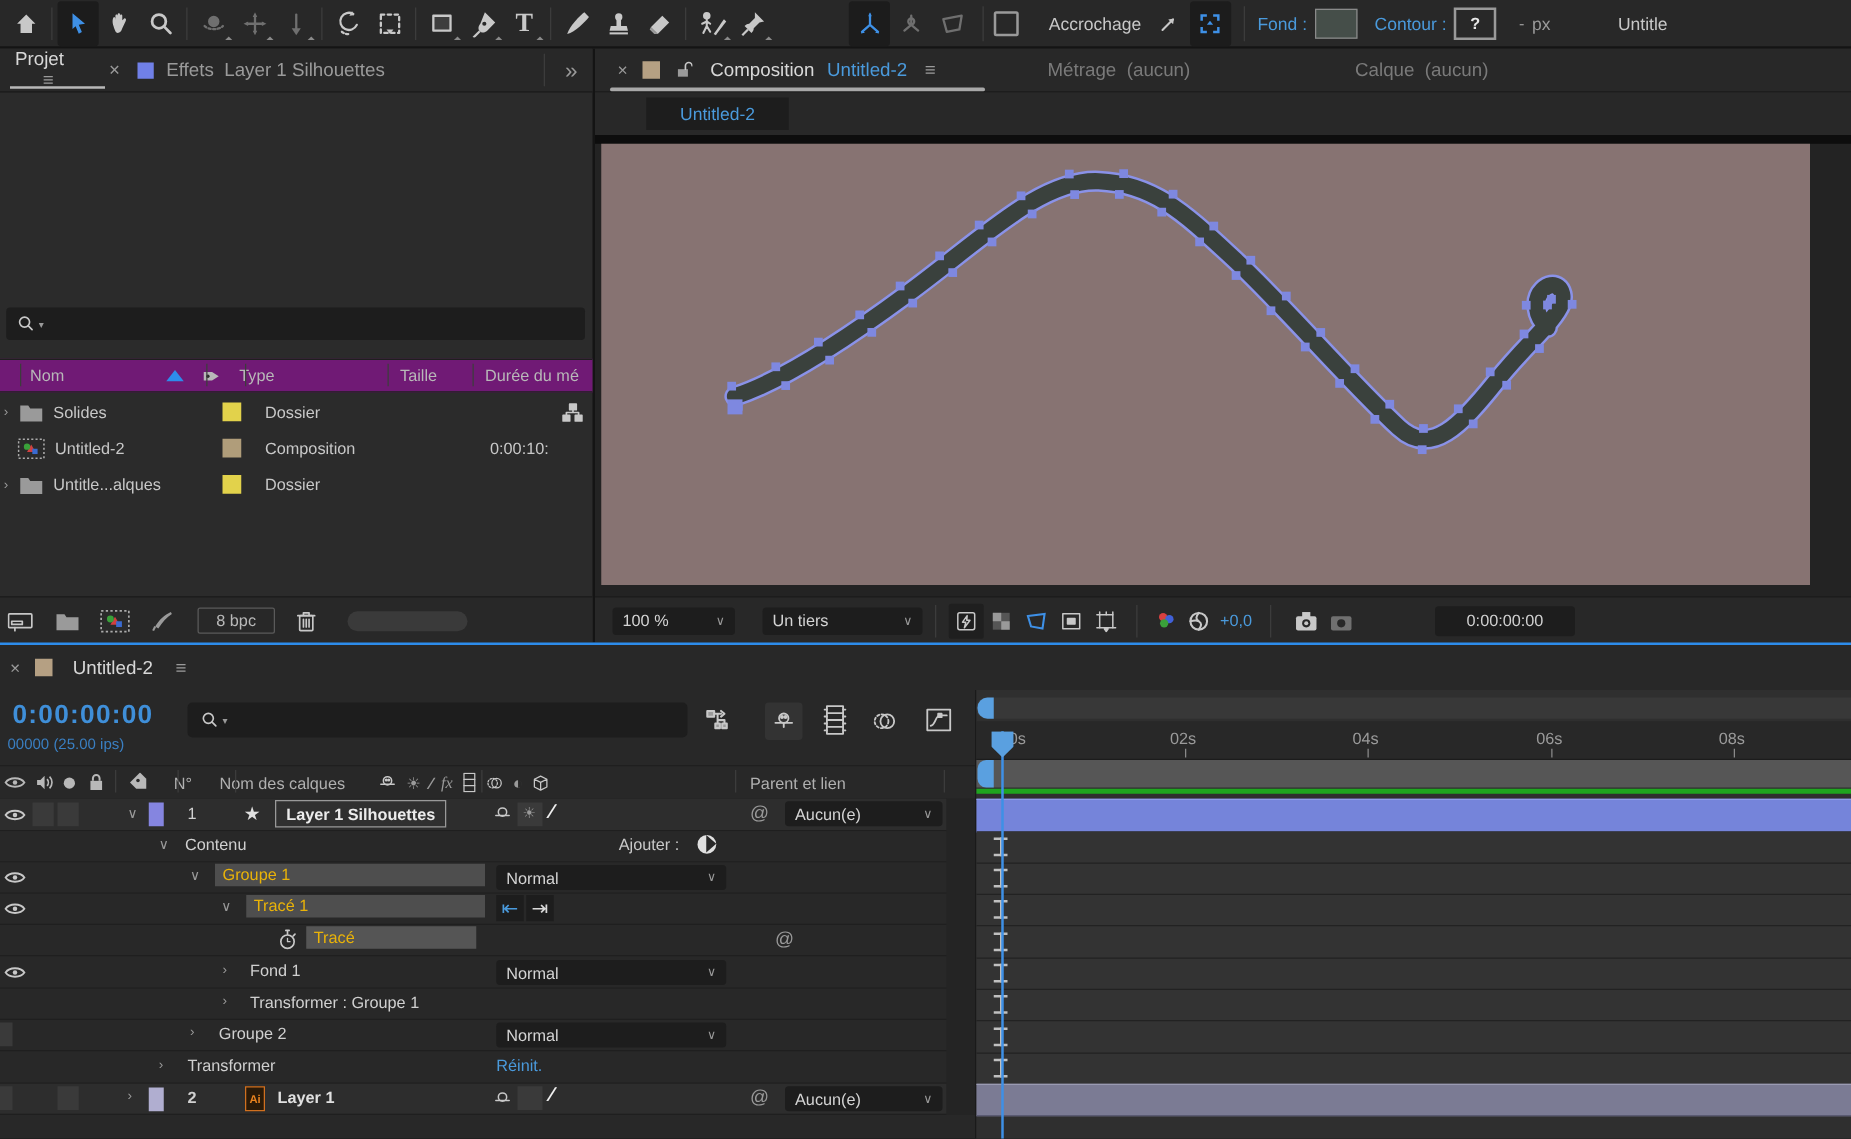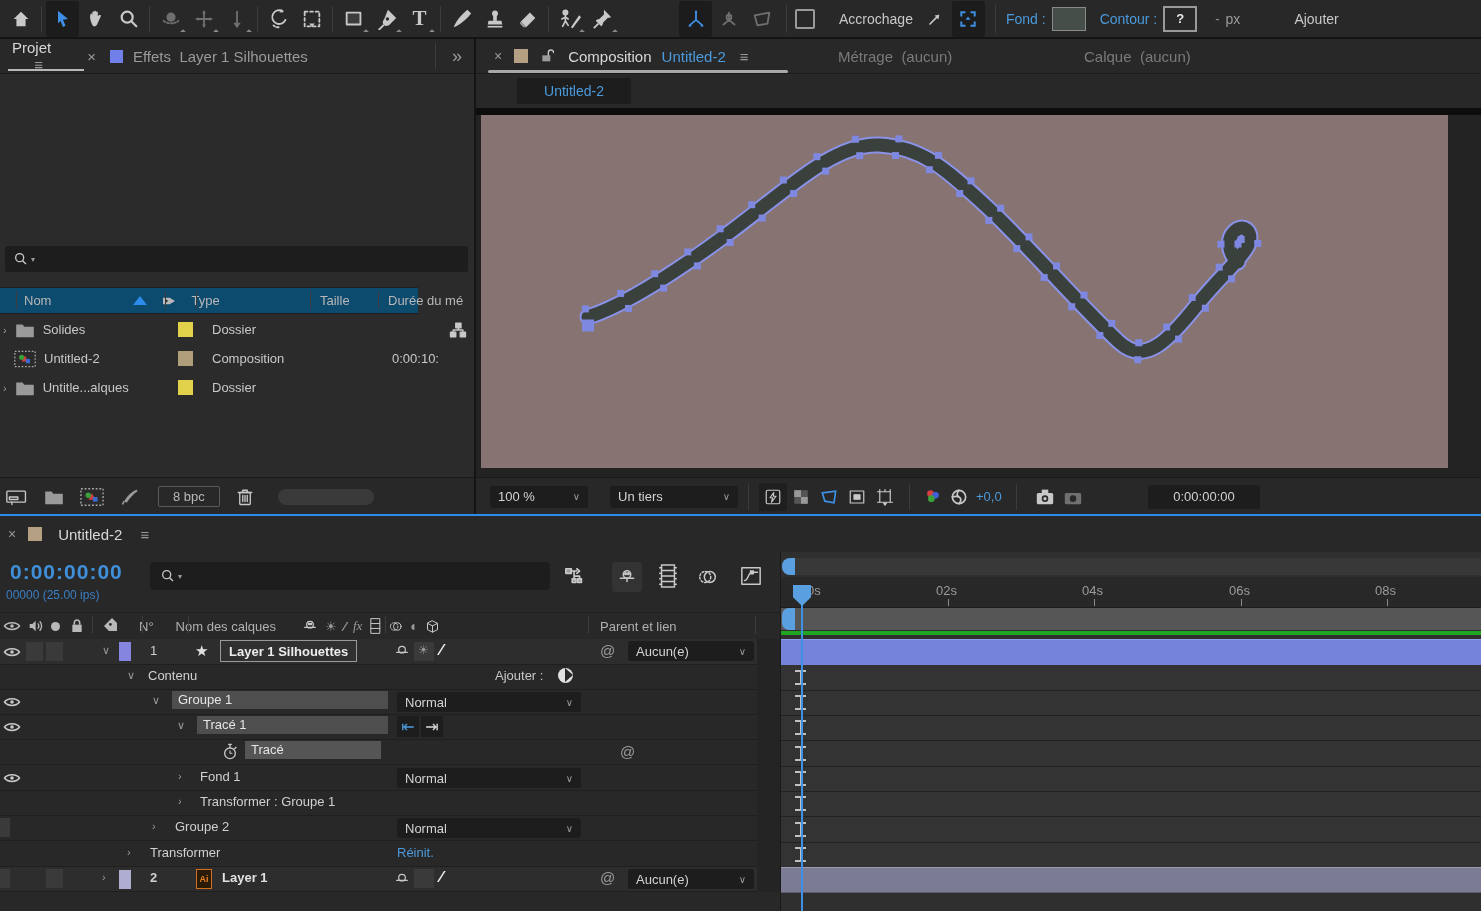--- a/index.html
+++ b/index.html
@@ -15,21 +15,21 @@
   .tsep{width:1px;height:26px;background:#3c3c3c;margin:0 4px;flex:0 0 auto;}
   .corner{position:absolute;right:2px;bottom:3px;width:0;height:0;border-left:4px solid transparent;border-top:4px solid #8a8a8a;transform:rotate(-45deg);}
   svg{display:block;}
   .ico{stroke:#c8c8c8;fill:none;stroke-width:2;stroke-linecap:round;stroke-linejoin:round;}
   .ico-dim{stroke:#6f6f6f;}
   .panel-tabs{height:34px;background:#282828;display:flex;align-items:center;border-bottom:1px solid #1a1a1a;}
   .dd{background:#1d1d1d;border-radius:3px;display:flex;align-items:center;justify-content:space-between;
       padding:0 8px;height:22px;color:#d4d4d4;}
   .dd .caret{color:#9a9a9a;font-size:10px;margin-left:6px;}
   .tl-row{position:absolute;left:0;width:780px;height:25px;border-bottom:1px solid #1f1f1f;background:#282828;}
-  .tl-label-box{background:#4e4e4e;color:#e5e5e5;padding:1px 0 2px 6px;}
+  .tl-label-box{background:#4e4e4e;color:#eab308;padding:1px 0 2px 6px;}
   .ibeam{position:absolute;width:11px;height:15px;}
   .ibeam::before{content:"";position:absolute;left:4.5px;top:0;width:2px;height:15px;background:#c0c0c0;}
   .ibeam::after{content:"";position:absolute;left:0;top:0;width:11px;height:15px;
      border-top:2px solid #c0c0c0;border-bottom:2px solid #c0c0c0;box-sizing:border-box;}
   .togglebox{position:absolute;width:17px;height:19px;background:#3a3a3a;top:3px;}
   .chev{color:#9a9a9a;font-size:11px;}
   .colsep{position:absolute;top:3px;width:1px;height:18px;background:#3c3c3c;}
 </style>
 </head>
 <body>
@@ -189,21 +189,21 @@
     <div class="tsep" style="height:28px;margin:0 10px;"></div>
 
     <span class="blue" style="font-size:14px;">Fond :</span>
     <span style="display: inline-block; width: 32px; height: 22px; border: 1px solid rgb(138, 138, 138); margin: 0px 14px 0px 6px; background: rgb(69, 78, 73);"></span>
     <span class="blue" style="font-size:14px;">Contour :</span>
     <span style="display:inline-flex;width:30px;height:22px;border:2px solid #9a9a9a;margin:0 10px 0 6px;align-items:center;justify-content:center;">
       <span style="color:#e8e8e8;font-weight:bold;">?</span>
     </span>
     <span class="dim" style="margin:0 6px 0 8px;">-</span>
     <span class="dim" style="font-size:14px;">px</span>
-    <span style="color:#c8c8c8;font-size:14px;margin-left:54px;white-space:nowrap;">Ajouter</span>
+    <span style="color:#c8c8c8;font-size:14px;margin-left:54px;white-space:nowrap;">Untitle</span>
   </div>
 
   <div class="ab" style="left:0;top:39px;width:474px;height:475px;background:#2b2b2b;border-right:2px solid #141414;">
     <div class="panel-tabs">
       <div style="padding:0 8px 0 12px;position:relative;height:34px;display:flex;align-items:center;flex-direction:column;">
         <span class="white" style="font-size:15px;">Projet</span>
         <span class="dim" style="margin-left:14px;font-size:15px;">≡</span>
         <span class="ab" style="left:8px;bottom:2px;width:76px;height:2px;background:#b8b8b8;"></span>
       </div>
       <span class="dim" style="margin-left:28px;font-size:15px;">×</span>
@@ -217,21 +217,21 @@
     </div>
 
     <div class="ab row-flex" style="left:5px;top:207px;width:455px;height:26px;background:#1d1d1d;border-radius:3px;padding-left:8px;">
       <svg width="16" height="16" viewBox="0 0 24 24" class="ico">
           <circle cx="10" cy="10" r="6"></circle>
           <line x1="14.5" y1="14.5" x2="19" y2="19"></line>
         </svg>
       <span class="dim" style="font-size:8px;margin-left:2px;">▾</span>
     </div>
 
-    <div class="ab row-flex" style="left:0;top:248px;width:418px;height:25px;background:#0c4a6e;border-top:1px solid #1f1f1f;border-bottom:1px solid #1f1f1f;">
+    <div class="ab row-flex" style="left:0;top:248px;width:474px;height:25px;background:#701a75;border-top:1px solid #1f1f1f;border-bottom:1px solid #1f1f1f;">
       <span class="colsep" style="left:16px;"></span>
       <span style="margin-left:24px;color:#b8b8b8;">Nom</span>
       <span style="margin-left:82px;width:0;height:0;border-left:7px solid transparent;border-right:7px solid transparent;border-bottom:9px solid #2d8ceb;"></span>
       <span class="colsep" style="left:165px;"></span>
       <svg width="16" height="16" viewBox="0 0 24 24" style="margin-left:14px;">
           <path d="M3 7 H13 L21 12 L13 17 H3 Z" fill="#b8b8b8"></path>
           <circle cx="8" cy="12" r="2" fill="#2a2a2a"></circle>
         </svg>
       <span class="colsep" style="left:196px;"></span>
       <span style="margin-left:14px;color:#b8b8b8;">Type</span>

